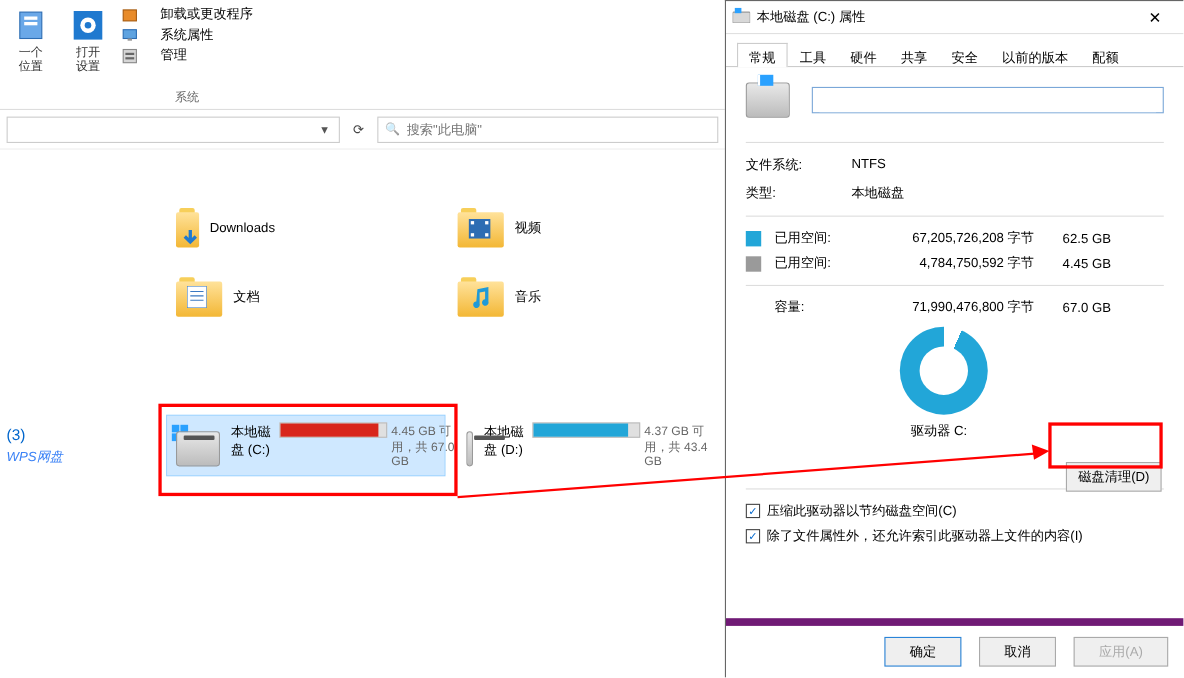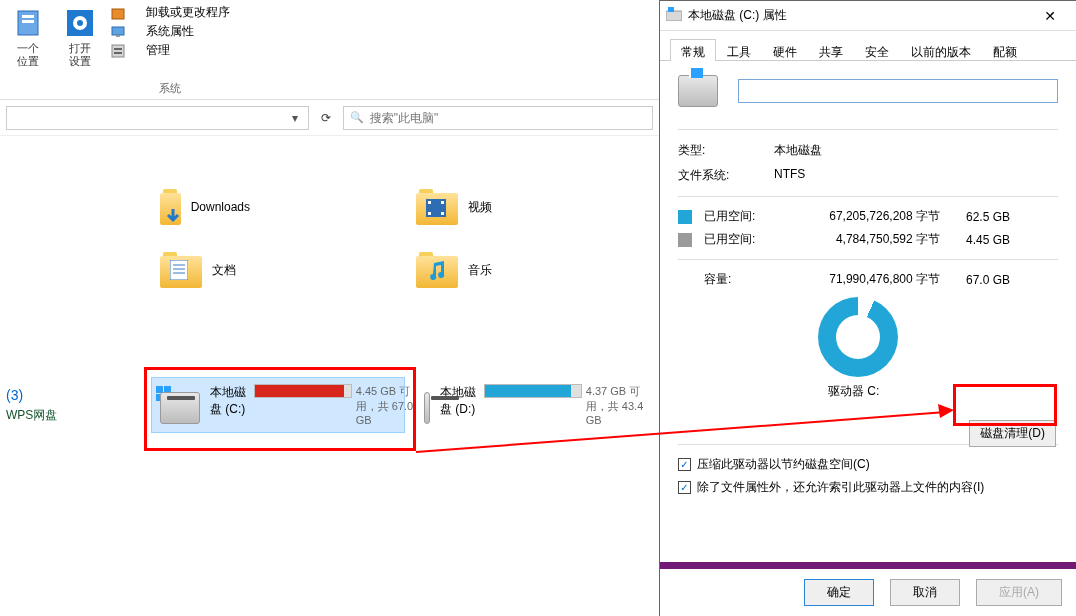--- a/index.html
+++ b/index.html
@@ -30,21 +30,21 @@
     .search-box input { border: none; outline: none; font-size: 12px; flex: 1; color: #888; }
 
     
     .folders-area { padding: 20px 0 0 0; }
     .folder-row { display: flex; }
     .folder-item { display: flex; align-items: center; gap: 10px; width: 250px; padding: 4px 0 4px 160px; position: relative; }
     .folder-icon { width: 42px; height: 36px; position: relative; }
     .folder-label { font-size: 12px; }
 
     .section-header { padding: 40px 0 12px 4px; font-size: 14px; color: #06c; }
-    .nav-item { font-size: 12px; color: #14532d; padding: 4px 4px; }
+    .nav-item { font-size: 12px; color: #3b82f6; padding: 4px 4px; font-style: italic; }
 
     
     .drives { display: flex; gap: 12px; margin-left: 152px; }
     .drive { display: flex; gap: 10px; padding: 6px 8px; width: 252px; }
     .drive.selected { background: #cfe8ff; outline: 1px solid #99d1ff; }
     .drive-icon { width: 40px; height: 32px; background: linear-gradient(#e8e8e8,#bcbcbc); border-radius: 3px; margin-top: 8px; position: relative; border: 1px solid #999; }
     .drive-icon::after { content: ""; position: absolute; top: 3px; left: 6px; width: 28px; height: 4px; background: #555; border-radius: 1px; }
     .drive-win-badge { position: absolute; left: -4px; top: 2px; width: 16px; height: 16px; }
     .drive-info { display: flex; flex-direction: row; gap: 4px; flex: 1; }
     .drive-name { font-size: 12px; }
@@ -282,26 +282,26 @@
   <div class="dlg-body">
     <div class="drive-header">
       <div class="drive-header-icon"></div>
       <div class="dlg-name-input">
         <input type="text" style="caret-color: rgb(0, 0, 0);" value="">
       </div>
     </div>
     <div class="hr"></div>
 
     <div class="kv">
+        <span class="kv-label">文件系统:</span>
+        <span>NTFS</span>
+      </div>
+    <div class="kv">
         <span class="kv-label">类型:</span>
         <span>本地磁盘</span>
-      </div>
-    <div class="kv">
-        <span class="kv-label">文件系统:</span>
-        <span>NTFS</span>
       </div>
     <div class="hr"></div>
 
     <div class="space-row">
       <div class="space-sw" style="background:#22a6d8"></div>
       <div class="space-label">已用空间:</div>
       <div class="space-bytes">67,205,726,208 字节</div>
       <div class="space-h">62.5 GB</div>
     </div>
     <div class="space-row">

